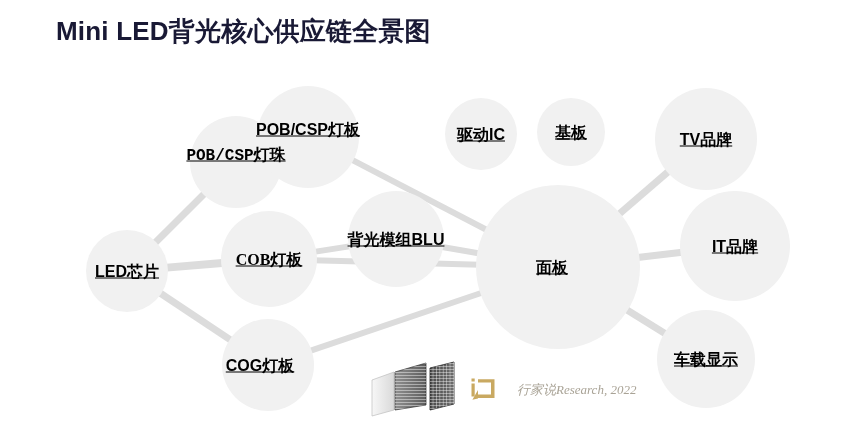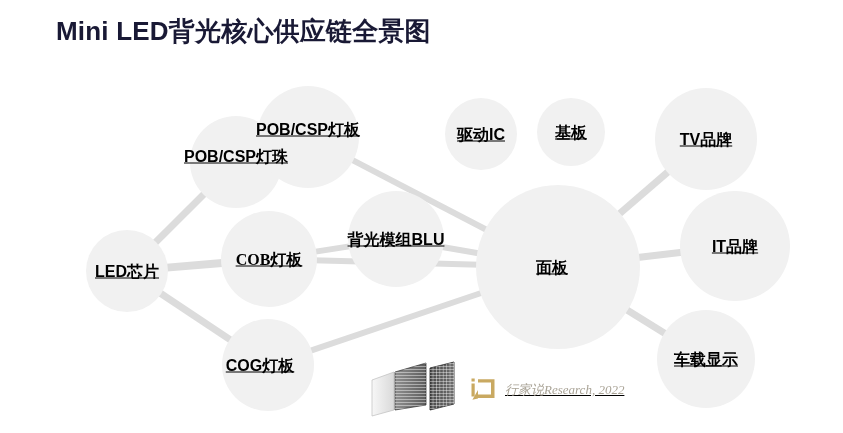--- a/index.html
+++ b/index.html
@@ -66,22 +66,21 @@
     top: 360px;
     width: 92px;
     height: 62px;
   }
   #watermark {
     position: absolute;
     left: 450px;
     top: 378px;
     display: flex;
     align-items: center;
-    gap: 7px;
-    text-decoration: underline;
+    gap: 19px;
   }
   #watermark-logo {
     width: 28px;
     height: 24px;
     flex: 0 0 auto;
   }
   #watermark-text {
     font-size: 13px;
     color: #a9a396;
     font-style: italic;
@@ -122,21 +121,21 @@
         <circle cx="551" cy="132" r="34" class="node-circle" fill="#f1f1f1"></circle>
         <circle cx="538" cy="267" r="82" class="node-circle" fill="#f1f1f1"></circle>
         <circle cx="686" cy="139" r="51" class="node-circle" fill="#f1f1f1"></circle>
         <circle cx="715" cy="246" r="55" class="node-circle" fill="#f1f1f1"></circle>
         <circle cx="686" cy="359" r="49" class="node-circle" fill="#f1f1f1"></circle>
       </g>
   </svg>
 
   <div id="labels-layer">
       <div class="node-label" style="left: 107px; top: 271px; color: rgb(0, 0, 0);">LED芯片</div>
-      <div class="node-label" style="left: 216px; top: 156px; color: rgb(0, 0, 0);">POB/CSP灯珠</div>
+      <div class="node-label" style="left: 216px; top: 156px; color: rgb(0, 0, 0); font-family: Liberation Mono, monospace;">POB/CSP灯珠</div>
       <div class="node-label" style="left: 288px; top: 129px; color: rgb(0, 0, 0);">POB/CSP灯板</div>
       <div class="node-label" style="left: 249px; top: 259px; color: rgb(0, 0, 0); font-family: Liberation Serif, serif;">COB灯板</div>
       <div class="node-label" style="left: 240px; top: 365px; color: rgb(0, 0, 0);">COG灯板</div>
       <div class="node-label" style="left: 376px; top: 239px; color: rgb(0, 0, 0);">背光模组BLU</div>
       <div class="node-label" style="left: 461px; top: 134px; color: rgb(0, 0, 0);">驱动IC</div>
       <div class="node-label" style="left: 551px; top: 132px; color: rgb(0, 0, 0);">基板</div>
       <div class="node-label" style="left: 532px; top: 267px; color: rgb(0, 0, 0);">面板</div>
       <div class="node-label" style="left: 686px; top: 139px; color: rgb(0, 0, 0);">TV品牌</div>
       <div class="node-label" style="left: 715px; top: 246px; color: rgb(0, 0, 0);">IT品牌</div>
       <div class="node-label" style="left: 686px; top: 359px; color: rgb(0, 0, 0);">车载显示</div>

